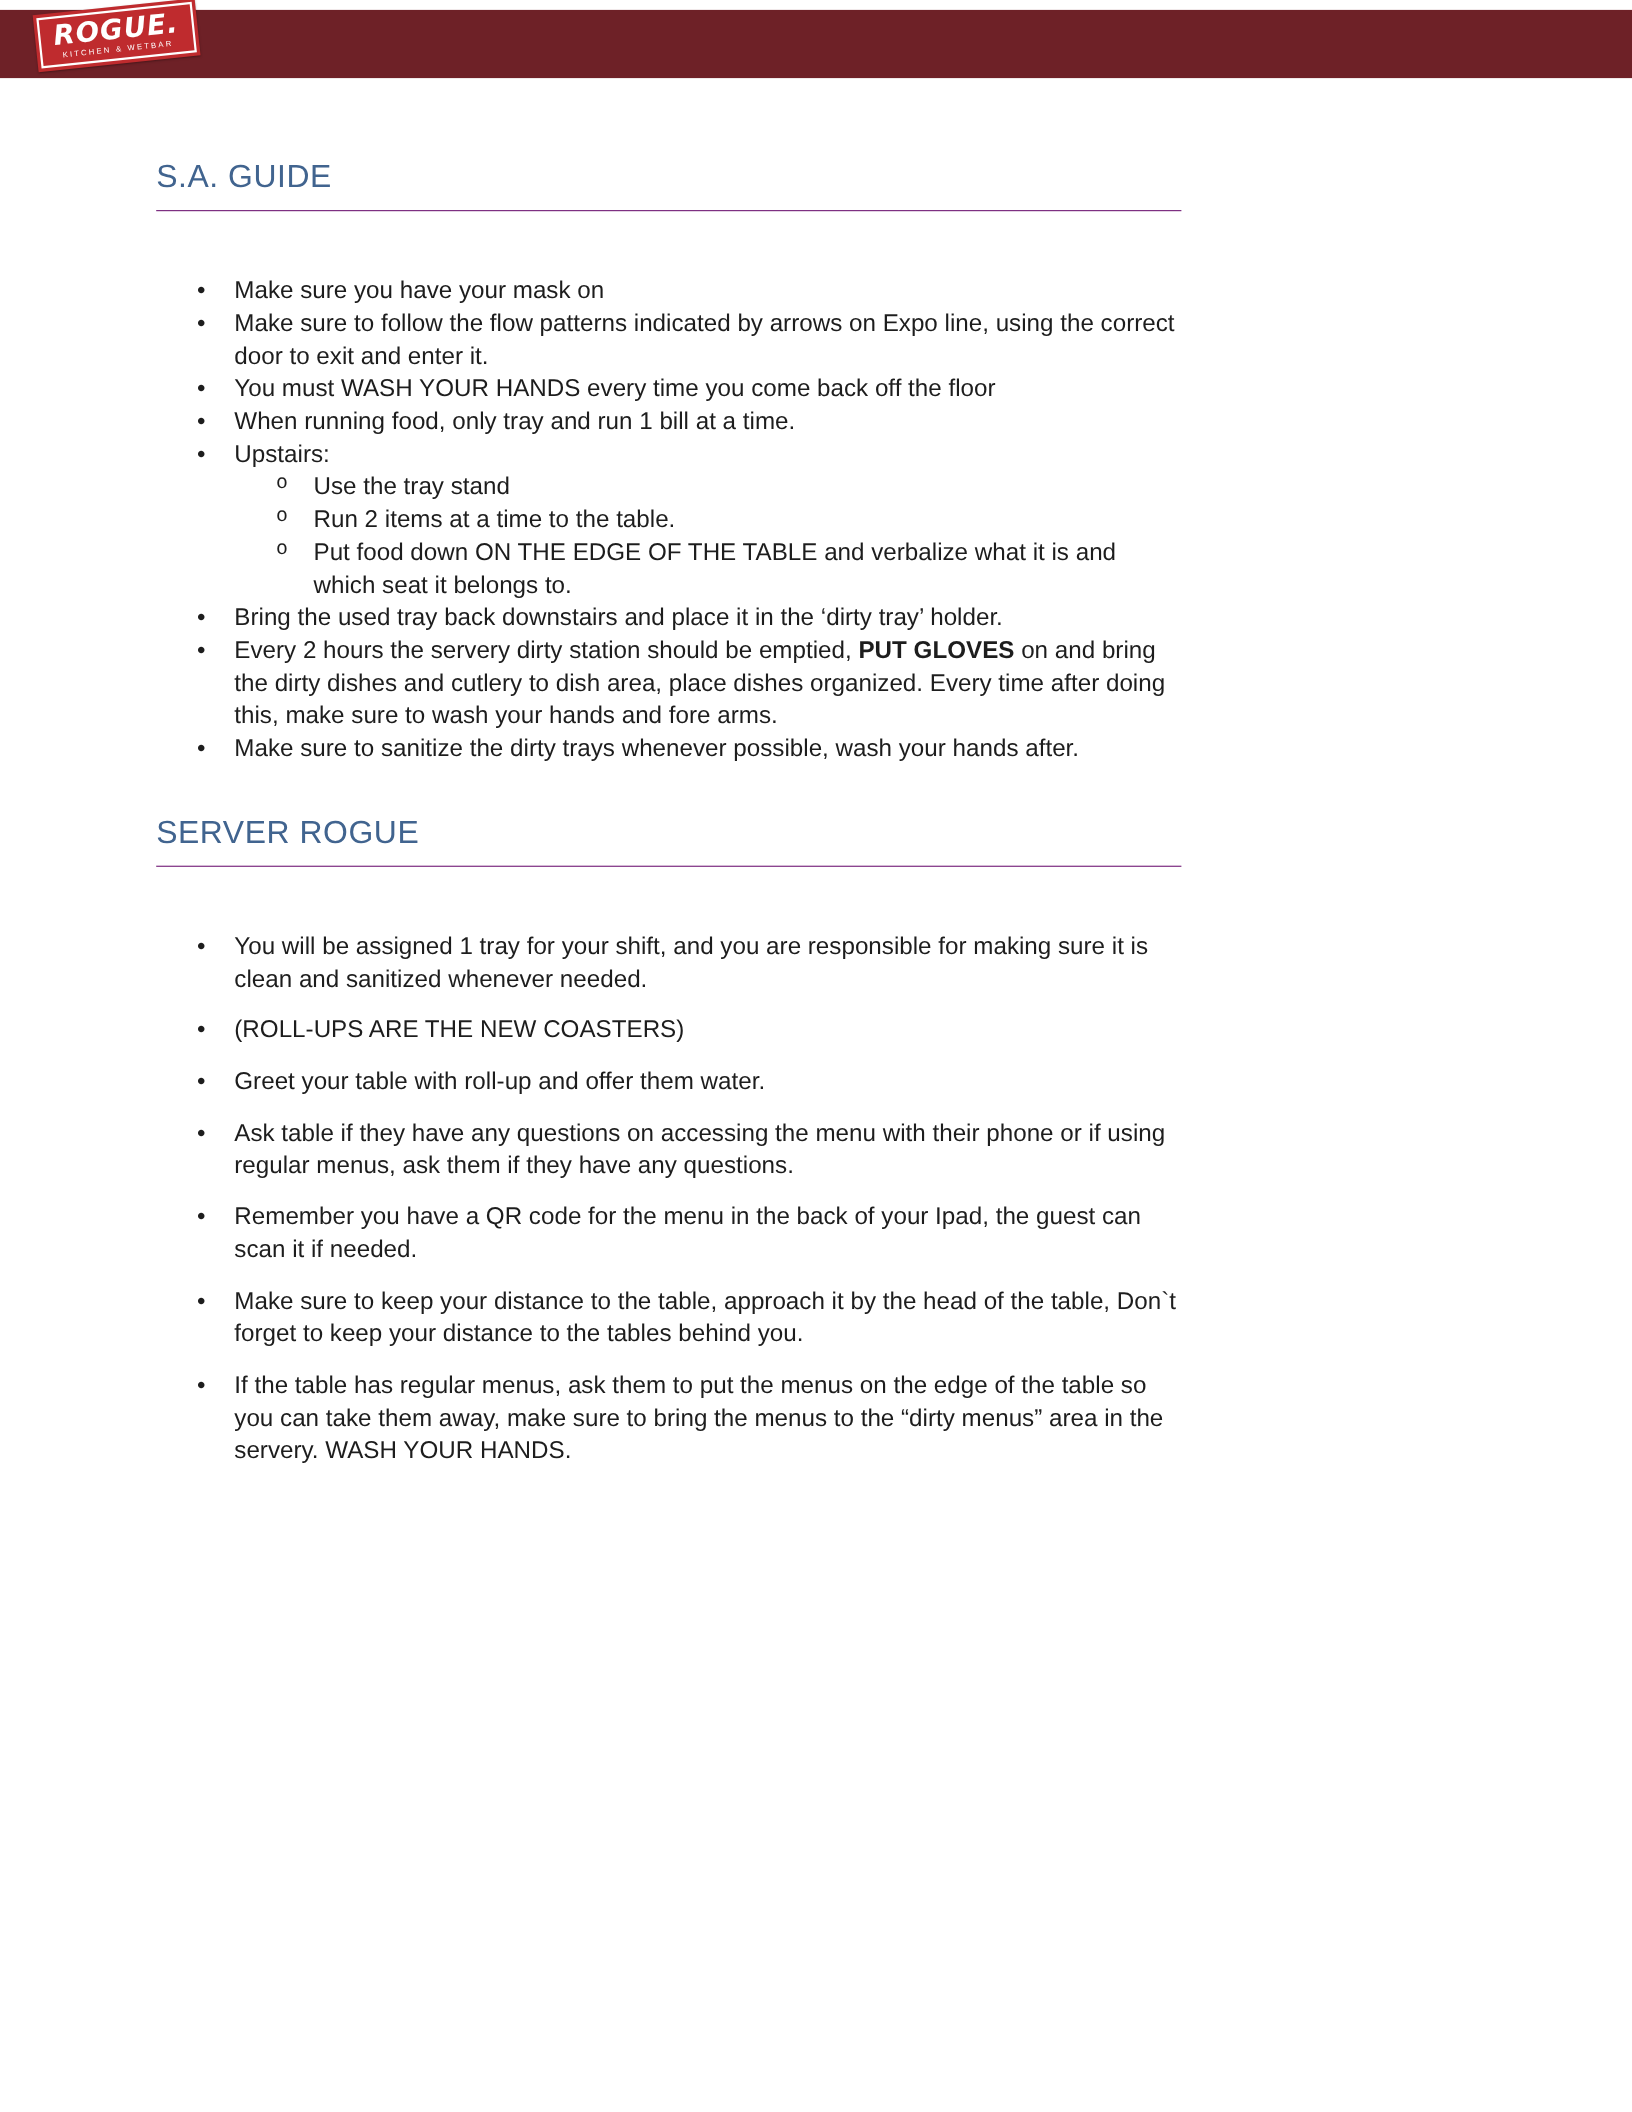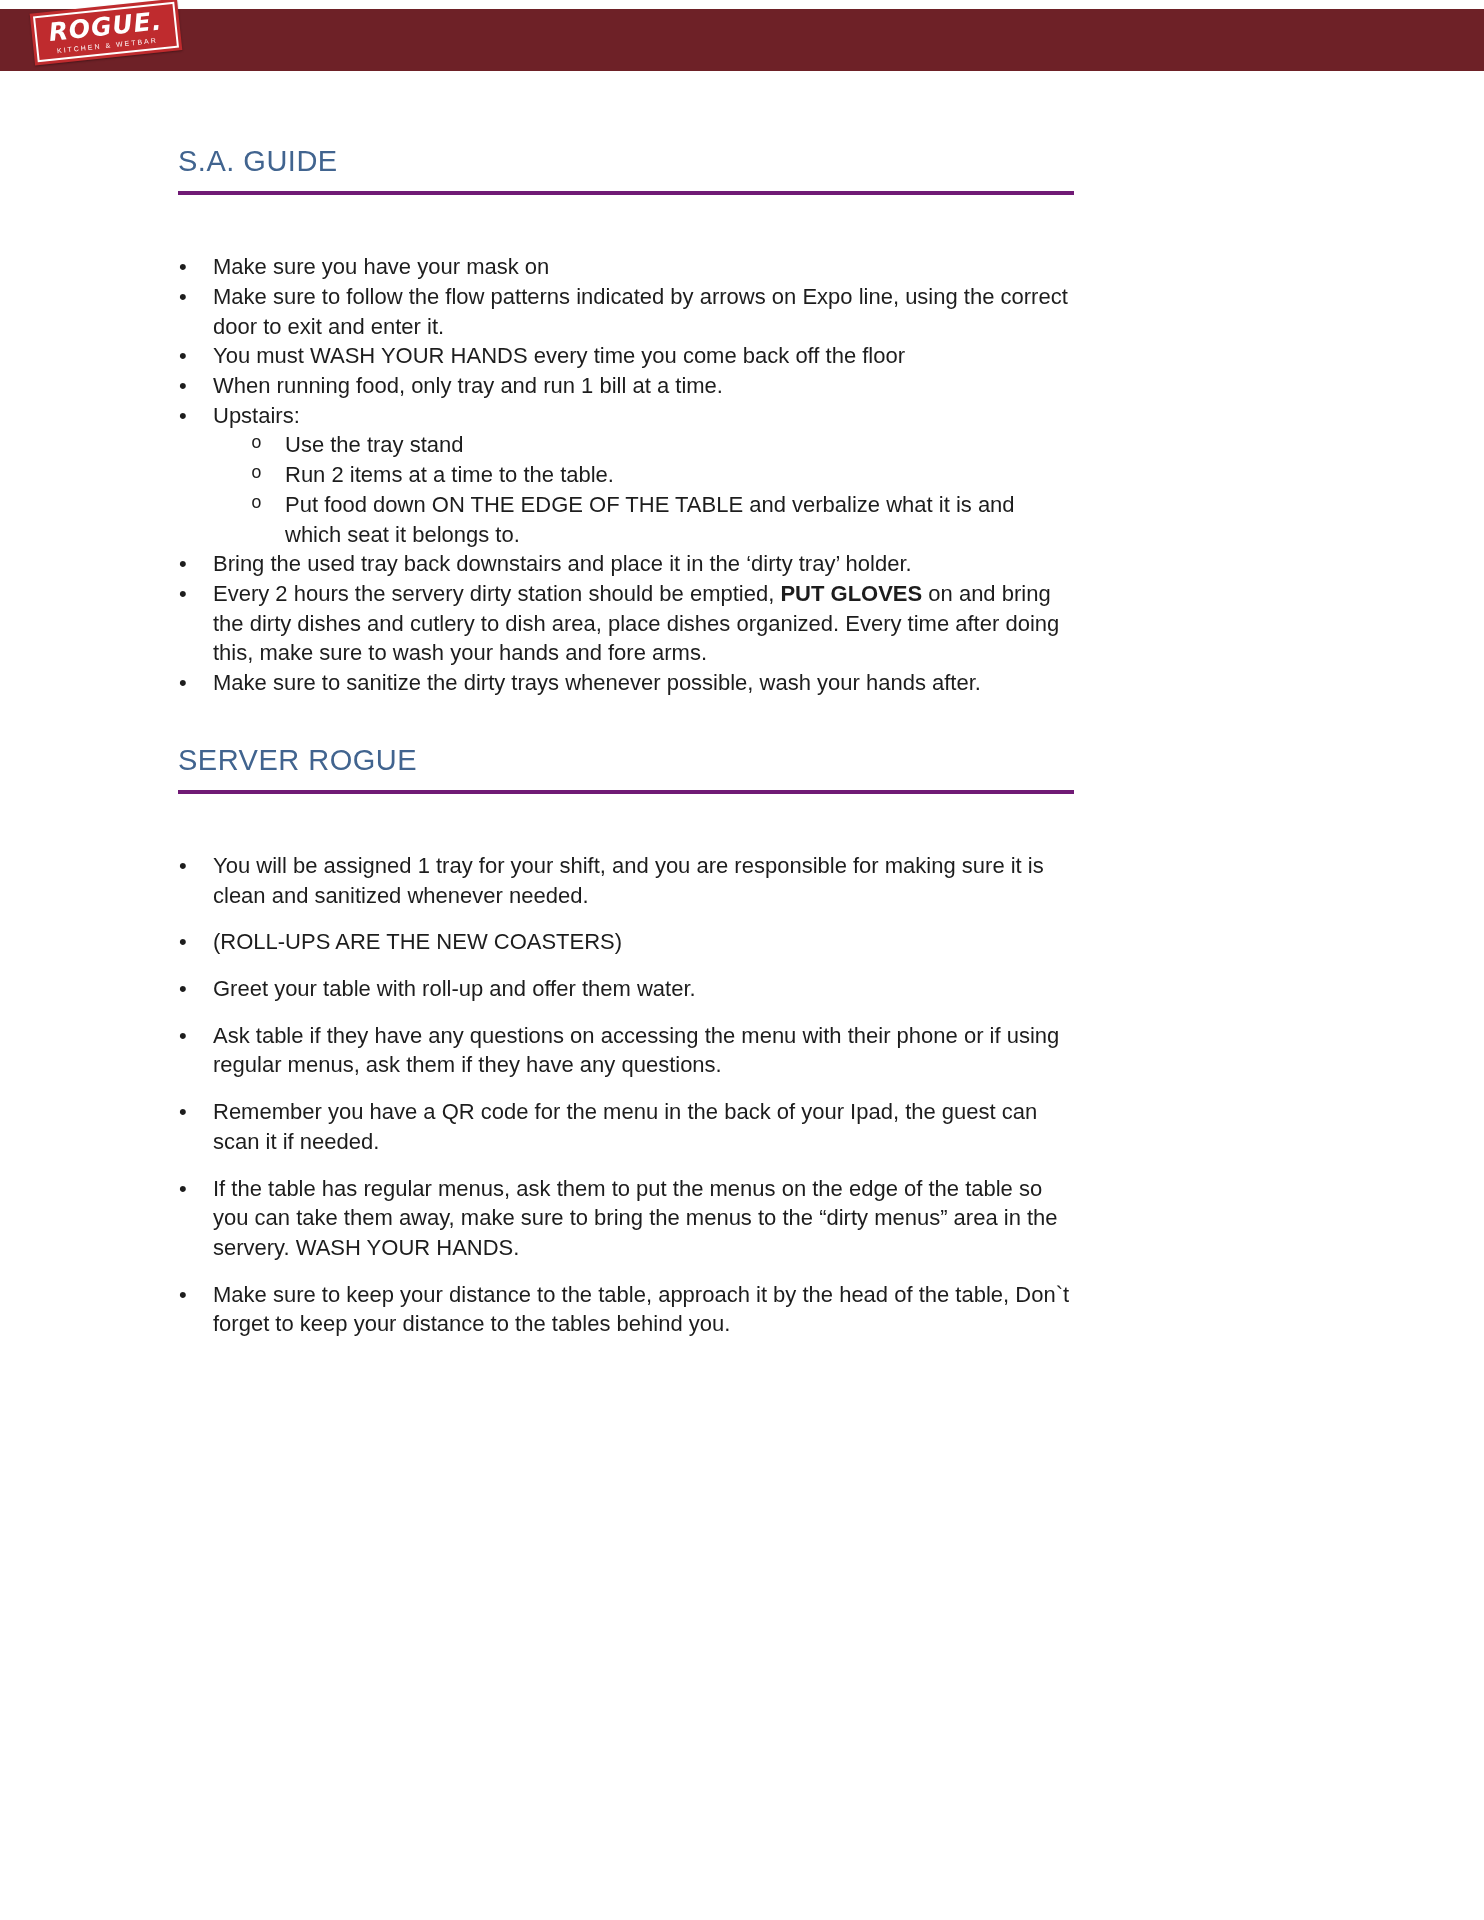--- a/index.html
+++ b/index.html
@@ -57,24 +57,23 @@
   
   .content {
     padding-left:142px;
     padding-right:410px;
   }
   h1.section-title {
     font-weight:400;
     font-size:29px;
     letter-spacing:0.5px;
     color:#41648f;
-    border-bottom:4px solid #701a75;
+    border-bottom:1px solid #701a75;
     padding-bottom:13px;
     line-height:1.15;
-    margin-left:36px;
   }
   .section-sa h1.section-title   { margin-top:74px; }
   .section-srv h1.section-title  { margin-top:46px; }
 
   ul.list {
     list-style:none;
     margin-top:57px;
     font-size:22px;
     line-height:1.35;
   }
@@ -134,18 +133,18 @@
   </section>
 
   <section class="section-srv">
     <h1 class="section-title">SERVER ROGUE</h1>
     <ul class="list spaced">
         <li class="lvl1"><span>You will be assigned 1 tray for your shift, and you are responsible for making sure it is clean and sanitized whenever needed.</span></li>
         <li class="lvl1"><span>(ROLL-UPS ARE THE NEW COASTERS)</span></li>
         <li class="lvl1"><span>Greet your table with roll-up and offer them water.</span></li>
         <li class="lvl1"><span>Ask table if they have any questions on accessing the menu with their phone or if using regular menus, ask them if they have any questions.</span></li>
         <li class="lvl1"><span>Remember you have a QR code for the menu in the back of your Ipad, the guest can scan it if needed.</span></li>
+        <li class="lvl1"><span>Make sure to keep your distance to the table, approach it by the head of the table, Don`t forget to keep your distance to the tables behind you.</span></li>
         <li class="lvl1"><span>If the table has regular menus, ask them to put the menus on the edge of the table so you can take them away, make sure to bring the menus to the “dirty menus” area in the servery. WASH YOUR HANDS.</span></li>
-        <li class="lvl1"><span>Make sure to keep your distance to the table, approach it by the head of the table, Don`t forget to keep your distance to the tables behind you.</span></li>
       </ul>
   </section>
 
 </main>
 
 </body></html>

